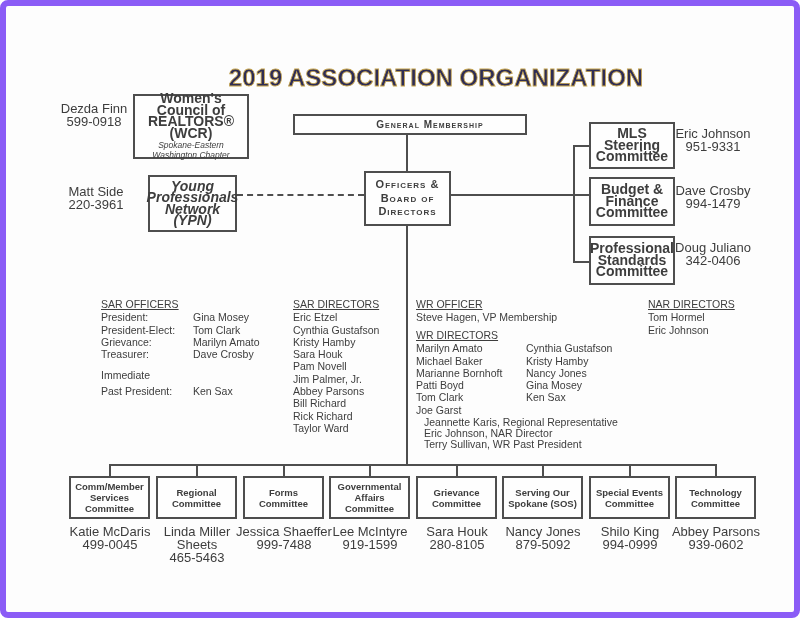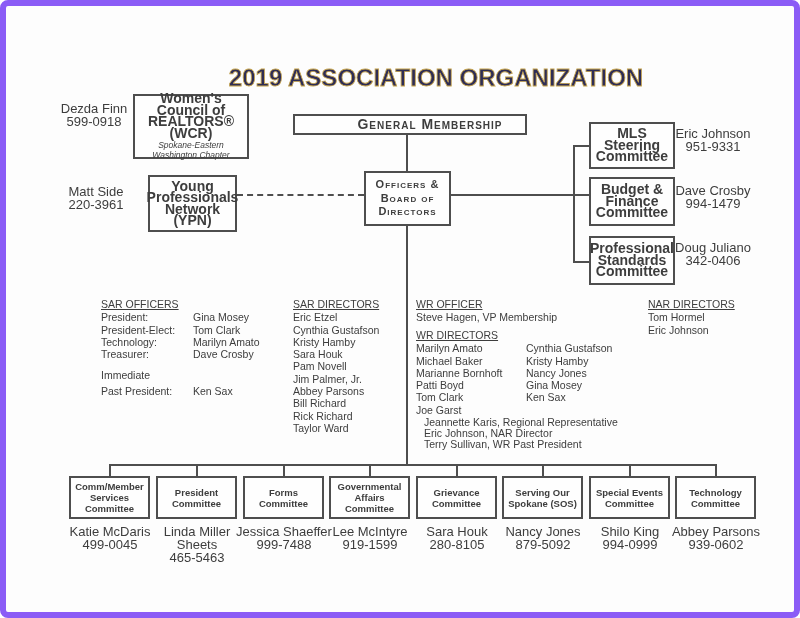--- a/index.html
+++ b/index.html
@@ -14,21 +14,21 @@
     -webkit-text-stroke:0.8px #c7a54f;letter-spacing:0px;white-space:nowrap;
   }
   .box{
     position:absolute;border:2px solid #4e4e4e;background:#fefefe;
     display:flex;flex-direction:column;align-items:center;justify-content:center;
     text-align:center;box-sizing:border-box;
   }
   .box-label{font-weight:bold;font-size:14px;line-height:11.5px;white-space:pre-line;}
   .box-sub{font-style:italic;font-size:8.5px;line-height:10px;white-space:pre-line;margin-top:1px;}
   .sc{font-variant:small-caps;letter-spacing:1px;}
-  .gm-label{font-weight:bold;font-size:14px;line-height:15px;margin-left:40px;}
+  .gm-label{font-weight:bold;font-size:10px;line-height:15px;margin-left:40px;}
   .ob-label{font-weight:bold;font-size:11px;line-height:13.5px;white-space:pre-line;}
   .contact{
     position:absolute;text-align:center;font-size:13px;line-height:13px;white-space:pre-line;
   }
   .hline,.vline{position:absolute;background:#4e4e4e;}
   .dashed{position:absolute;border-top:2px dashed #4e4e4e;height:0;}
   .list{position:absolute;font-size:10.5px;line-height:12.3px;}
   .list-head{text-decoration:underline;margin-bottom:1px;}
   .officer-grid{display:grid;grid-template-columns:92px auto;}
   .imm{margin-top:9px;}
@@ -51,21 +51,21 @@
 220-3961</div>
 
   <div class="box" style="left:127px;top:88px;width:116px;height:65px;">
     <div class="box-label">Women's
 Council of
 REALTORS® (WCR)</div>
     <div class="box-sub">Spokane-Eastern
 Washington Chapter</div>
   </div>
 
-  <div class="box" style="left:142px;top:169px;width:89px;height:57px;">
+  <div class="box" style="left:142px;top:169px;width:89px;height:57px;font-style:italic;">
     <div class="box-label">Young
 Professionals
 Network
 (YPN)</div>
   </div>
 
   <div class="box" style="left:287px;top:108px;width:234px;height:21px;">
     <div class="gm-label sc">General Membership</div>
   </div>
 
@@ -106,21 +106,21 @@
   <div class="contact" style="left:664px;top:235px;width:86px;">Doug Juliano
 342-0406</div>
 
   <div class="list" style="left:95px;top:292px;width:185px;">
     <div class="list-head">SAR OFFICERS</div>
     <div class="officer-grid">
       <span>President:</span>
         <span>Gina Mosey</span>
       <span>President-Elect:</span>
         <span>Tom Clark</span>
-      <span>Technology:</span>
+      <span>Grievance:</span>
         <span>Marilyn Amato</span>
       <span>Treasurer:</span>
         <span>Dave Crosby</span>
     </div>
     <div class="imm">Immediate</div>
     <div class="pp-row">
       <span>Past President:</span>
         <span>Ken Sax</span>
     </div>
   </div>
@@ -186,21 +186,21 @@
   <div class="vline" style="left:536px;top:458px;width:2px;height:12px;"></div>
   <div class="vline" style="left:623px;top:458px;width:2px;height:12px;"></div>
   <div class="vline" style="left:709px;top:458px;width:2px;height:12px;"></div>
 
   <div class="box" style="left:63px;top:470px;width:81px;height:43px;">
     <div class="committee-label">Comm/Member
 Services
 Committee</div>
   </div>
   <div class="box" style="left:150px;top:470px;width:81px;height:43px;">
-    <div class="committee-label">President
+    <div class="committee-label">Regional
 Committee</div>
   </div>
   <div class="box" style="left:237px;top:470px;width:81px;height:43px;">
     <div class="committee-label">Forms
 Committee</div>
   </div>
   <div class="box" style="left:323px;top:470px;width:81px;height:43px;">
     <div class="committee-label">Governmental
 Affairs
 Committee</div>

